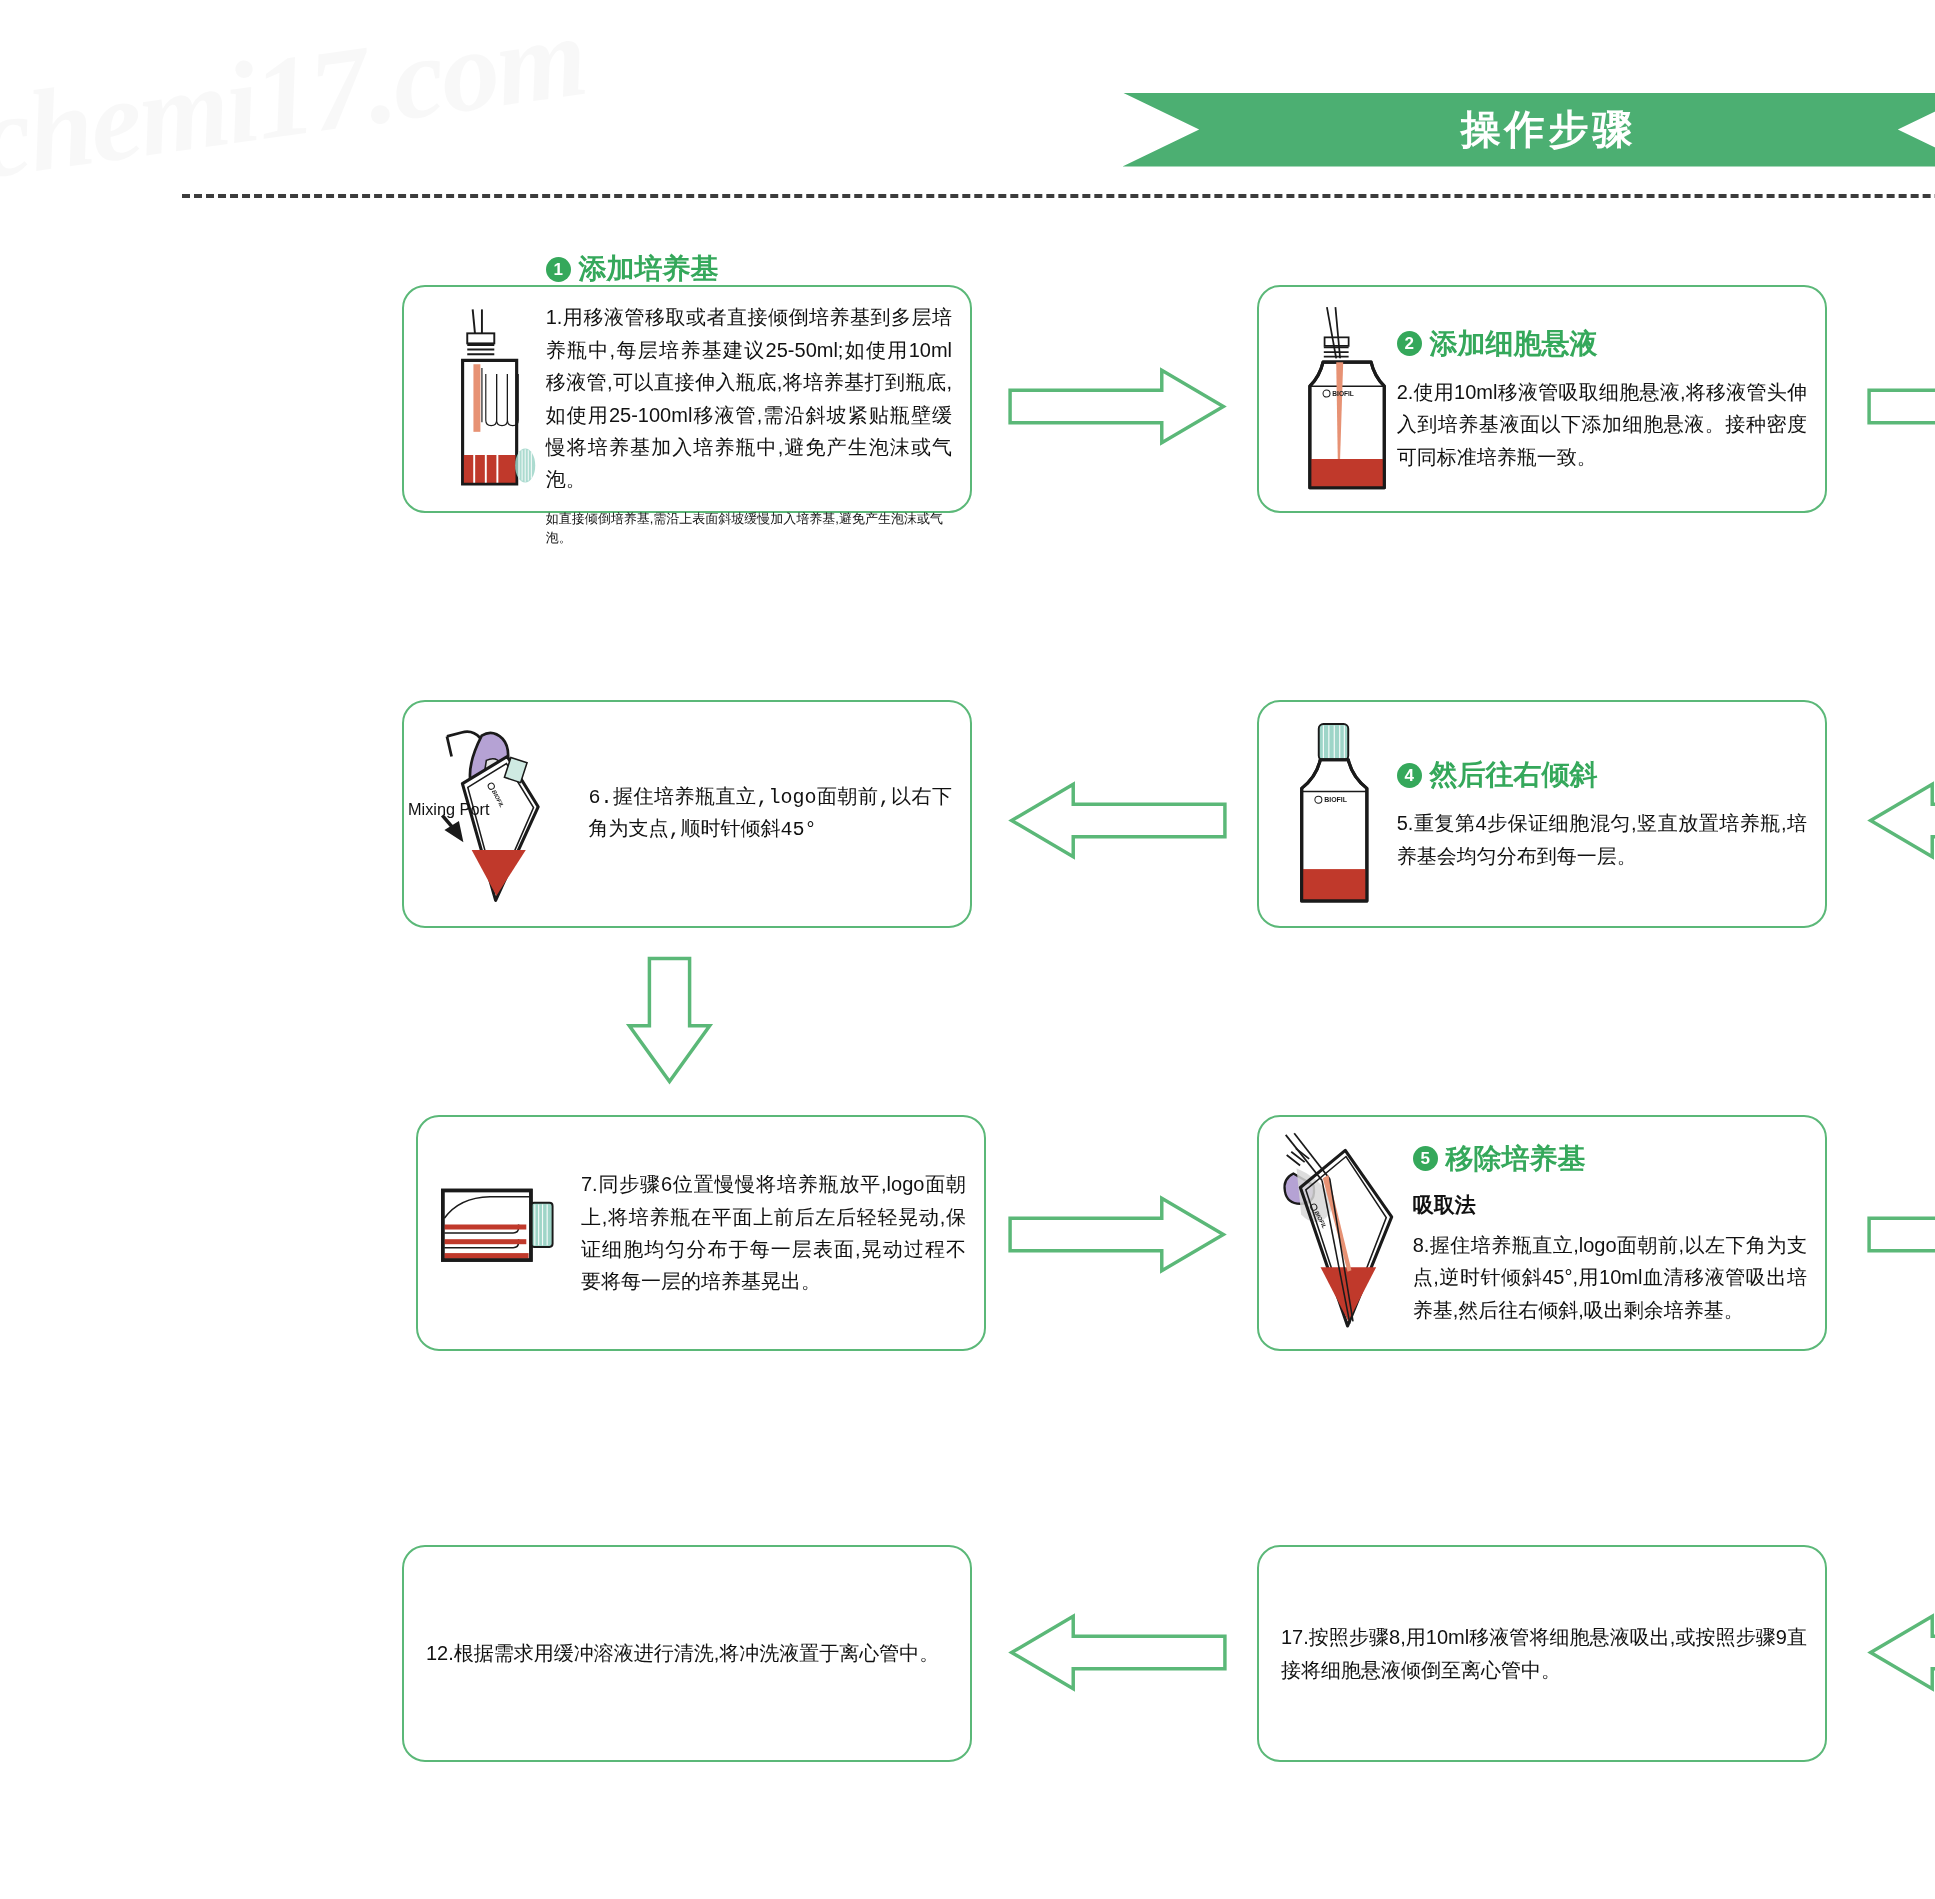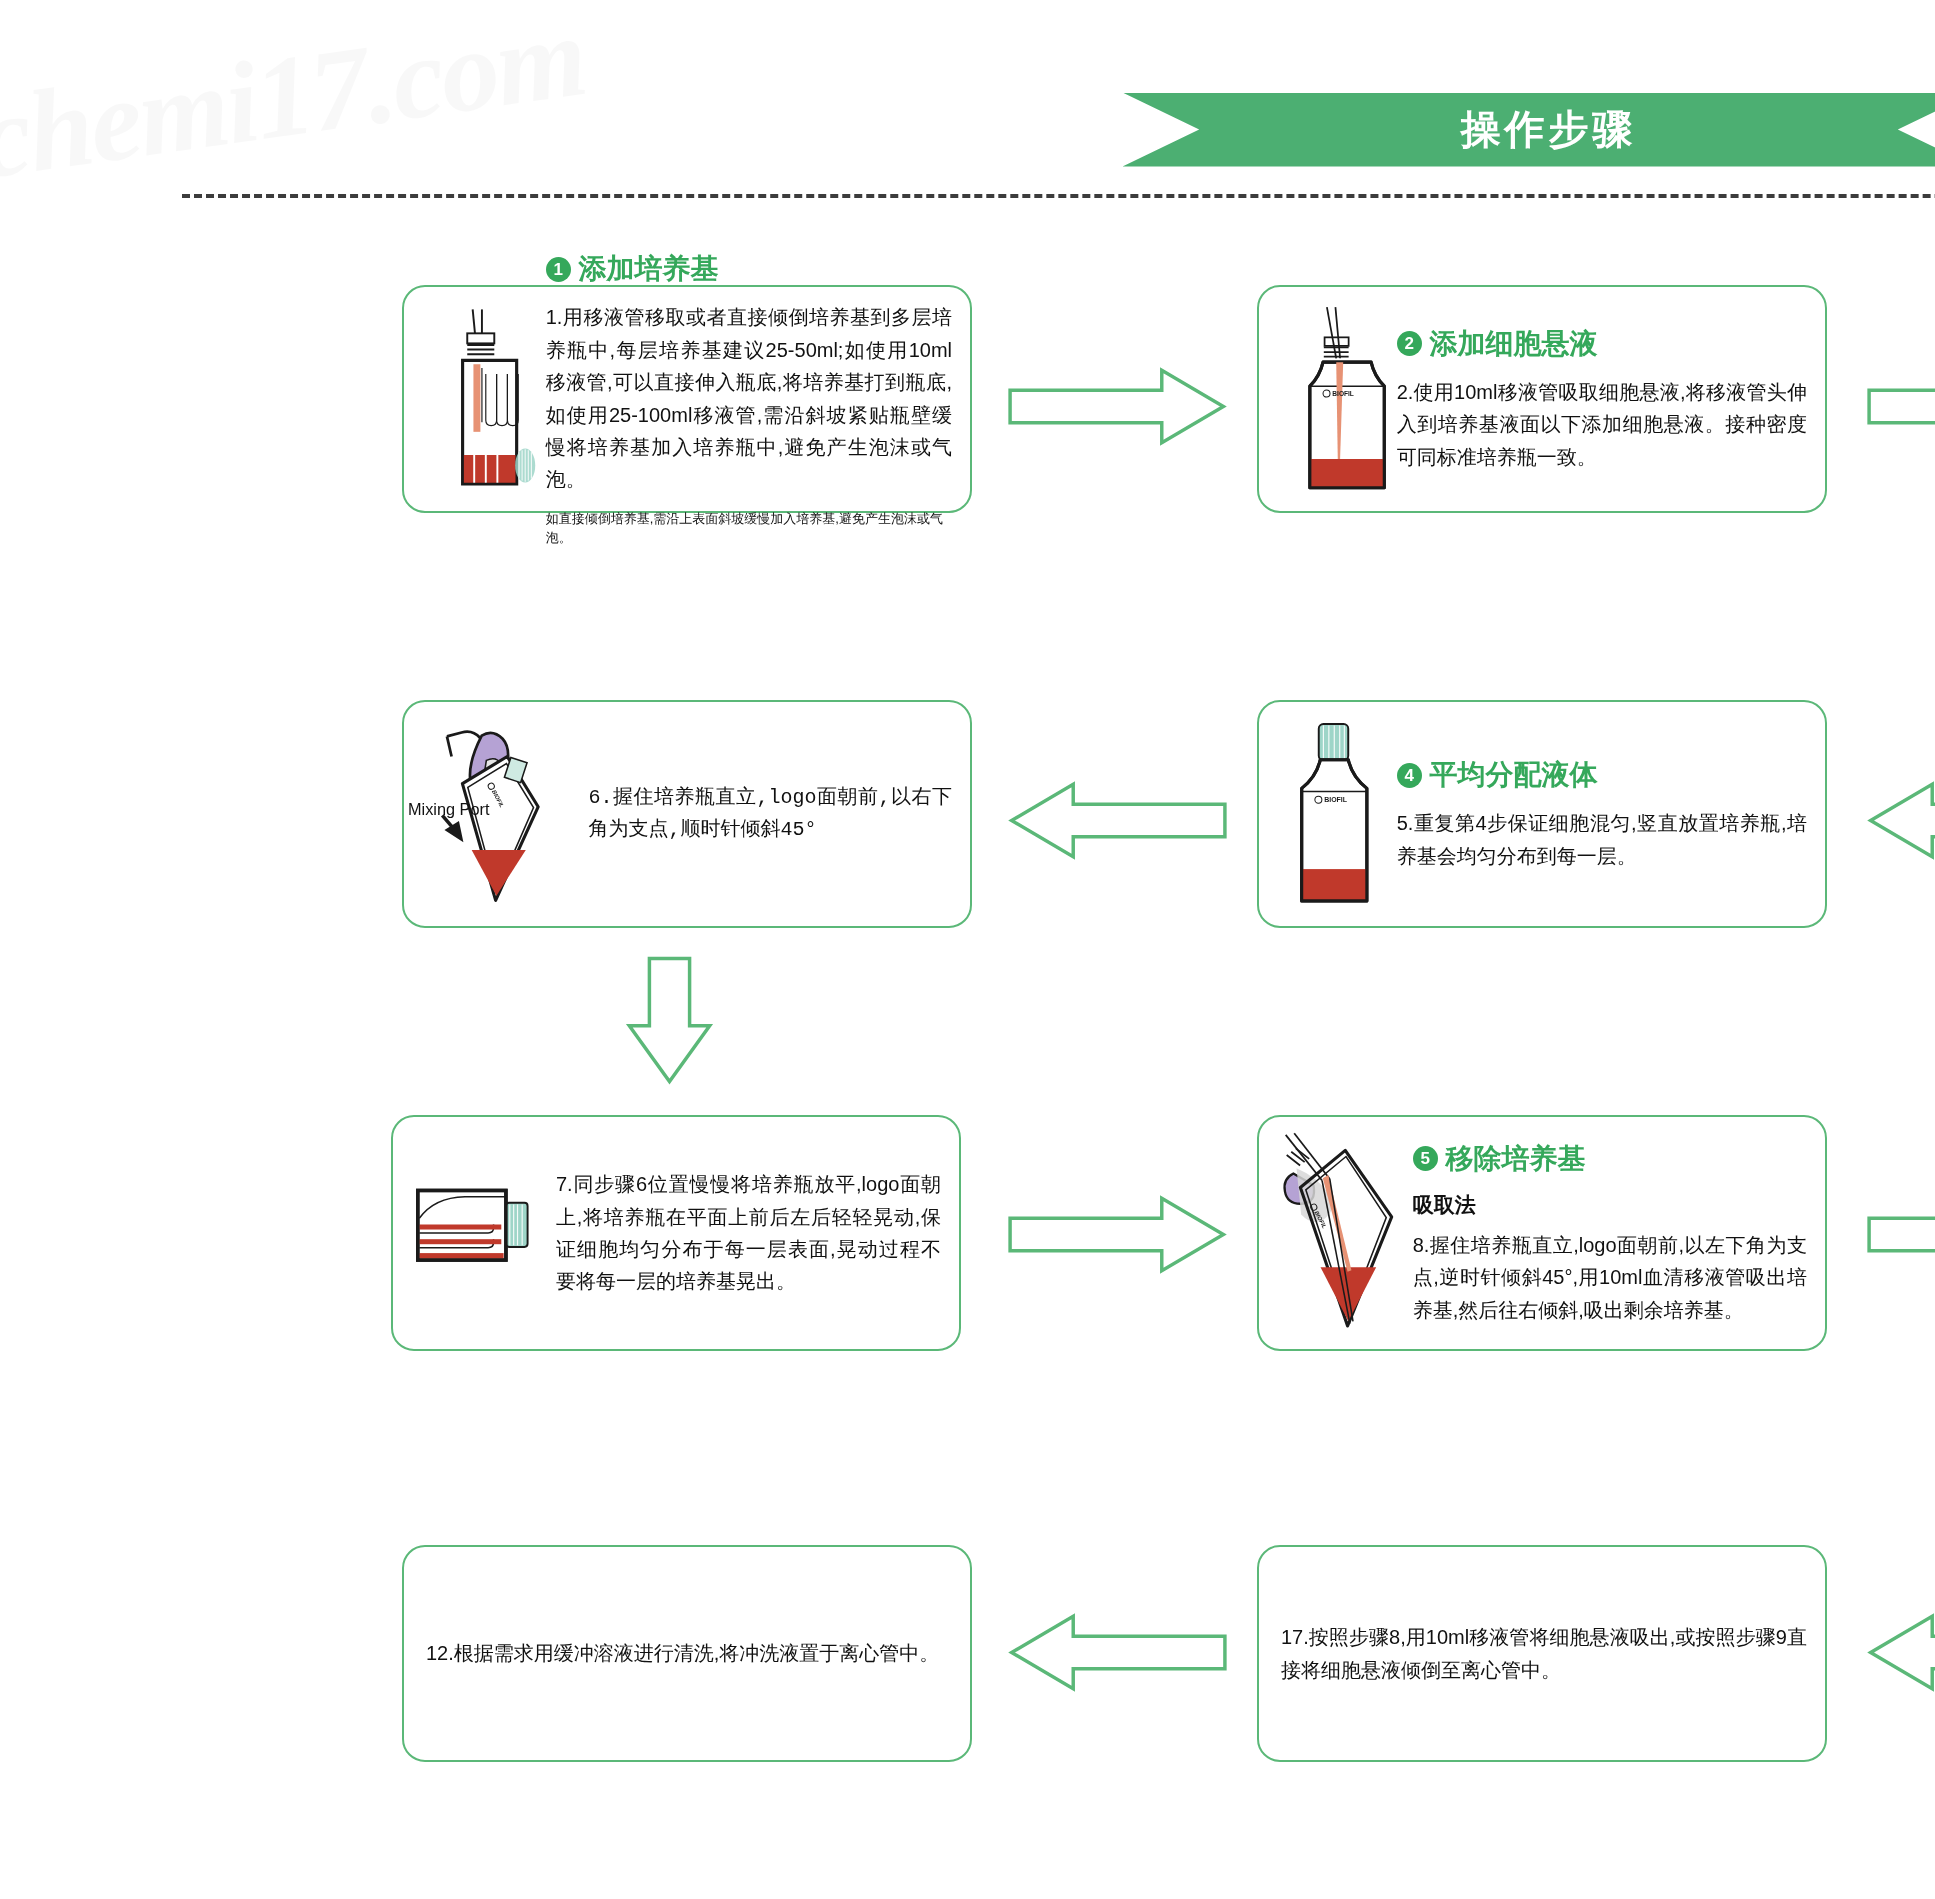--- a/index.html
+++ b/index.html
@@ -214,21 +214,21 @@
         <path d="M96 110 q-10 44 -48 74 v290 h168 v-290 q-38 -30 -48 -74 z" fill="none" stroke="#1a1a1a" stroke-width="8" stroke-linejoin="round"></path>
         <g transform="translate(82,204)">
           <circle cx="9" cy="9" r="9" fill="none" stroke="#1a1a1a" stroke-width="2.6"></circle>
           <text x="24" y="15" font-family="Liberation Sans, sans-serif" font-size="18" font-weight="700" fill="#1a1a1a">BIOFIL</text>
         </g>
       </svg>
     </div>
     <div class="card-body">
       <div class="sec-title">
         <span class="circ">4</span>
-        <span>平均分配液体</span>
+        <span>然后往右倾斜</span>
       </div>
       <div class="body-txt">5.重复第4步保证细胞混匀,竖直放置培养瓶,培养基会均匀分布到每一层。</div>
     </div>
   </div>
 
   <div class="arrow" style="left:1007px;top:782px;">
     <svg width="221" height="77" viewBox="0 0 570 200">
       <polygon class="ast" points="564,58 170,58 170,6 10,100 170,194 170,142 564,142"></polygon>
     </svg>
   </div>
@@ -261,21 +261,21 @@
       <div class="body-txt">6.握住培养瓶直立,logo面朝前,以右下角为支点,顺时针倾斜45°</div>
     </div>
   </div>
 
   <div class="arrow" style="left:627px;top:956px;">
     <svg width="85" height="128" viewBox="0 0 220 330">
       <polygon class="ast" points="58,6 162,6 162,180 214,180 110,324 6,180 58,180"></polygon>
     </svg>
   </div>
 
-  <div class="card" style="left:391px;top:1115px;width:570px;height:236px;">
+  <div class="card" style="left:416px;top:1115px;width:570px;height:236px;">
     <div class="card-art" style="width:128px;">
       <svg class="ill" width="124" height="116" viewBox="0 0 320 300">
         <rect x="12" y="40" width="228" height="180" fill="#ffffff" stroke="#1a1a1a" stroke-width="9"></rect>
         <rect x="240" y="72" width="56" height="114" rx="8" fill="#9ed5c8" stroke="#1a1a1a" stroke-width="5"></rect>
         <g stroke="#ffffff" stroke-width="3" opacity="0.9">
           <line x1="250" y1="76" x2="250" y2="182"></line>
             <line x1="260" y1="76" x2="260" y2="182"></line>
           <line x1="270" y1="76" x2="270" y2="182"></line>
             <line x1="282" y1="76" x2="282" y2="182"></line>
         </g>

